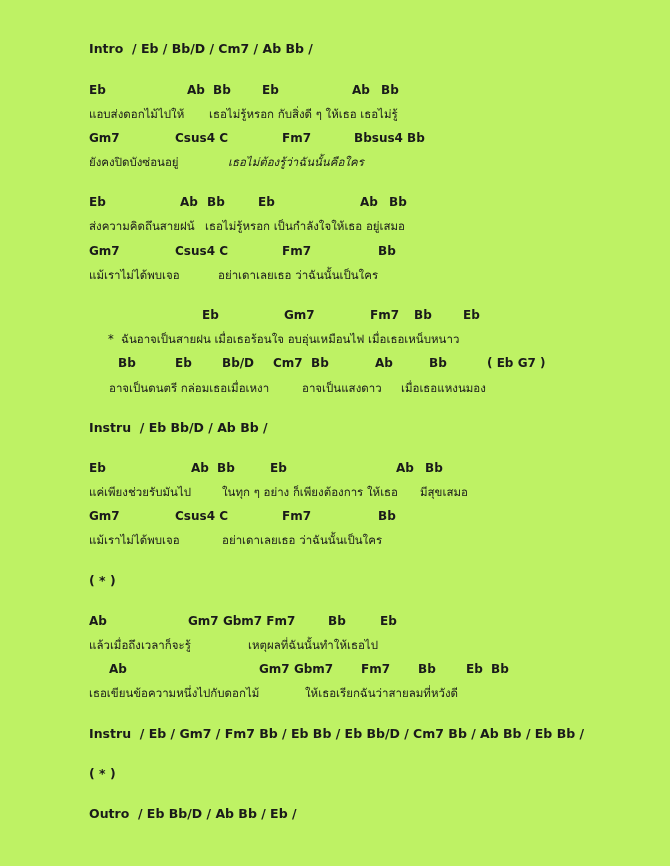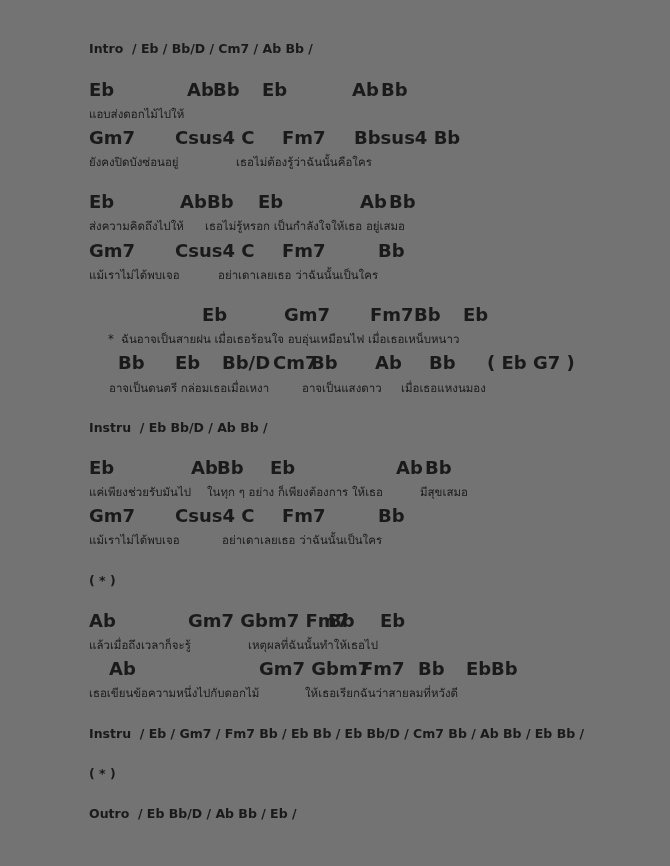--- a/index.html
+++ b/index.html
@@ -1,20 +1,20 @@
 <!DOCTYPE html>
 <html><head>
 <meta charset="utf-8">
 <style>
   html, body { margin: 0; padding: 0; background: #ffffff; }
   body { width: 670px; height: 866px; position: relative; overflow: hidden; }
-  .page { position: absolute; left: 0; top: 0; width: 670px; height: 866px; background: #737373; }
+  .page { position: absolute; left: 0; top: 0; width: 670px; height: 866px; background: #bef264; }
   .line { position: absolute; left: 0; height: 20px; width: 670px; }
   .seg { position: absolute; top: 0; white-space: pre; line-height: 20px; color: #1a1a1a; }
-  .chord { font-family: "DejaVu Sans", sans-serif; font-weight: bold; font-size: 18px; letter-spacing: 0px; }
+  .chord { font-family: "DejaVu Sans", sans-serif; font-weight: bold; font-size: 12px; letter-spacing: 0px; }
   .lyric { font-family: "DejaVu Sans", sans-serif; font-weight: normal; font-size: 11.5px; }
   .heading { font-family: "DejaVu Sans", sans-serif; font-weight: bold; font-size: 12.5px; }
 </style>
 </head>
 <body>
 
 <div class="page">
 
   <div class="line" style="top:39px">
     <span class="seg heading" style="left:89px">Intro  / Eb / Bb/D / Cm7 / Ab Bb /</span>
@@ -23,42 +23,43 @@
   <div class="line" style="top:80px">
     <span class="seg chord" style="left: 89px;">Eb</span>
     <span class="seg chord" style="left: 187px;">Ab</span>
     <span class="seg chord" style="left: 213px;">Bb</span>
     <span class="seg chord" style="left: 262px;">Eb</span>
     <span class="seg chord" style="left: 352px;">Ab</span>
     <span class="seg chord" style="left: 381px;">Bb</span>
   </div>
   <div class="line" style="top:104px">
     <span class="seg lyric" style="left: 89px;">แอบส่งดอกไม้ไปให้</span>
+    <span class="seg lyric" style="left: 209px;">เธอไม่รู้หรอก กับสิ่งดี ๆ ให้เธอ เธอไม่รู้</span>
   </div>
   <div class="line" style="top:128px">
     <span class="seg chord" style="left: 89px;">Gm7</span>
     <span class="seg chord" style="left: 175px;">Csus4 C</span>
     <span class="seg chord" style="left: 282px;">Fm7</span>
     <span class="seg chord" style="left: 354px;">Bbsus4 Bb</span>
   </div>
   <div class="line" style="top:152px">
     <span class="seg lyric" style="left: 89px;">ยังคงปิดบังซ่อนอยู่</span>
-    <span class="seg lyric" style="left: 236px;">เธอไม่ต้องรู้ว่าฉันนั้นคือใคร</span>
+    <span class="seg lyric" style="left: 228px; font-style: italic;">เธอไม่ต้องรู้ว่าฉันนั้นคือใคร</span>
   </div>
 
   <div class="line" style="top:192px">
     <span class="seg chord" style="left: 89px;">Eb</span>
     <span class="seg chord" style="left: 180px;">Ab</span>
     <span class="seg chord" style="left: 207px;">Bb</span>
     <span class="seg chord" style="left: 258px;">Eb</span>
     <span class="seg chord" style="left: 360px;">Ab</span>
     <span class="seg chord" style="left: 389px;">Bb</span>
   </div>
   <div class="line" style="top:216px">
-    <span class="seg lyric" style="left: 89px;">ส่งความคิดถึงไปให้</span>
+    <span class="seg lyric" style="left: 89px;">ส่งความคิดถึนสายฝน้</span>
     <span class="seg lyric" style="left: 205px;">เธอไม่รู้หรอก เป็นกำลังใจให้เธอ อยู่เสมอ</span>
   </div>
   <div class="line" style="top:241px">
     <span class="seg chord" style="left: 89px;">Gm7</span>
     <span class="seg chord" style="left: 175px;">Csus4 C</span>
     <span class="seg chord" style="left: 282px;">Fm7</span>
     <span class="seg chord" style="left: 378px;">Bb</span>
   </div>
   <div class="line" style="top:265px">
     <span class="seg lyric" style="left: 89px;">แม้เราไม่ได้พบเจอ</span>
@@ -98,21 +99,21 @@
   <div class="line" style="top:458px">
     <span class="seg chord" style="left: 89px;">Eb</span>
     <span class="seg chord" style="left: 191px;">Ab</span>
     <span class="seg chord" style="left: 217px;">Bb</span>
     <span class="seg chord" style="left: 270px;">Eb</span>
     <span class="seg chord" style="left: 396px;">Ab</span>
     <span class="seg chord" style="left: 425px;">Bb</span>
   </div>
   <div class="line" style="top:482px">
     <span class="seg lyric" style="left: 89px;">แค่เพียงช่วยรับมันไป</span>
-    <span class="seg lyric" style="left: 207px;">ในทุก ๆ อย่าง ก็เพียงต้องการ ให้เธอ</span>
+    <span class="seg lyric" style="left: 222px;">ในทุก ๆ อย่าง ก็เพียงต้องการ ให้เธอ</span>
     <span class="seg lyric" style="left: 420px;">มีสุขเสมอ</span>
   </div>
   <div class="line" style="top:506px">
     <span class="seg chord" style="left: 89px;">Gm7</span>
     <span class="seg chord" style="left: 175px;">Csus4 C</span>
     <span class="seg chord" style="left: 282px;">Fm7</span>
     <span class="seg chord" style="left: 378px;">Bb</span>
   </div>
   <div class="line" style="top:530px">
     <span class="seg lyric" style="left: 89px;">แม้เราไม่ได้พบเจอ</span>

